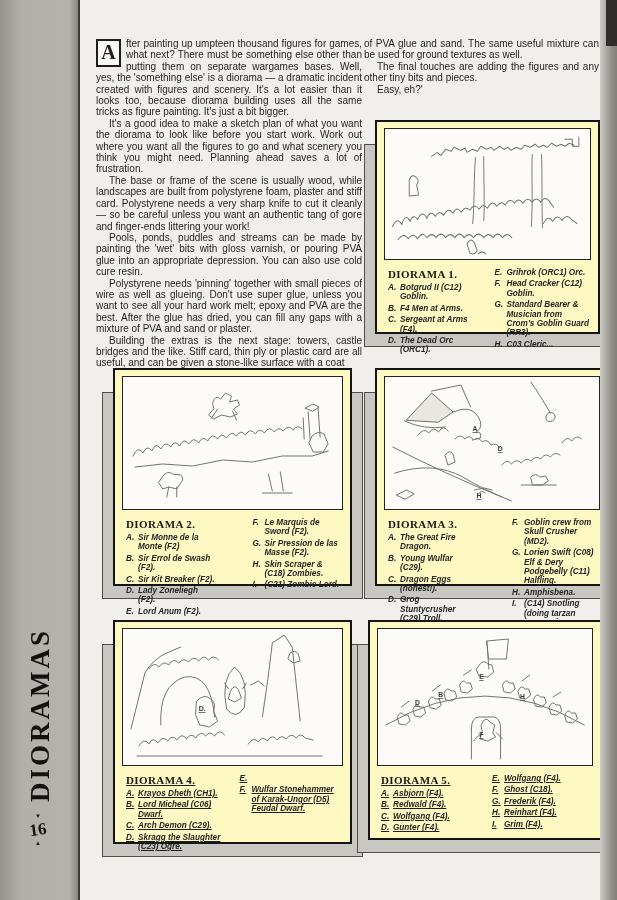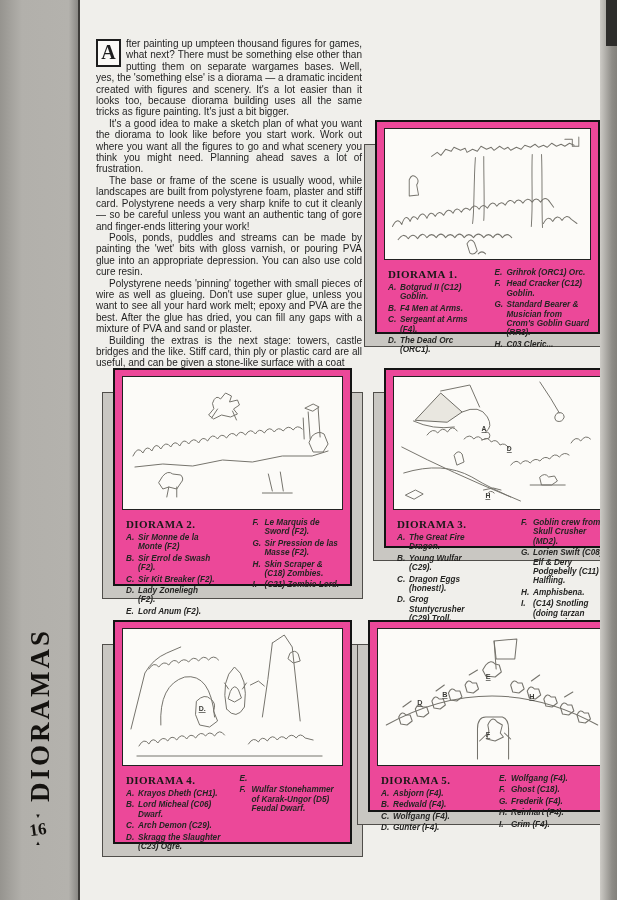--- a/index.html
+++ b/index.html
@@ -30,21 +30,21 @@
   .col-left p.ind,.col-right p.ind{text-indent:13px;}
   .dropcap{float:left;width:21px;height:24px;border:2px solid #1d1d1d;background:#fbfaf7;
     margin:1px 5px 0 0;text-align:center;font-family:"Liberation Serif",serif;
     font-size:20px;line-height:23px;font-weight:bold;text-indent:0;}
 
   
   .card{position:absolute;z-index:1;}
   .card .backing{position:absolute;left:-11px;right:-11px;top:24px;bottom:-13px;
     background:#c9c7c2;border:1px solid #504e4a;}
   .card .boxface{position:absolute;left:0;right:0;top:0;bottom:0;
-    background:#ec4899;border:2px solid #141414;}
+    background:#fef9c3;border:2px solid #141414;}
   .card .illus{position:absolute;left:7px;right:7px;top:6px;border:1.5px solid #222;
     background:#fcfbf8;overflow:hidden;}
   .card .illus svg{position:absolute;left:0;top:0;width:100%;height:100%;}
   .sketch path,.sketch polyline,.sketch line{fill:none;stroke:#75736c;stroke-width:1;
     stroke-linejoin:round;stroke-linecap:round;}
   .sketch .shade{fill:#e9e7e0;stroke:#6d6b64;}
   .fig-label{font-family:"Liberation Sans",sans-serif;font-size:7px;font-weight:bold;
     fill:#3a3a36;text-decoration:underline;}
 
   .caption{position:absolute;left:11px;right:7px;display:flex;gap:10px;}
@@ -52,25 +52,25 @@
   .cap-title{font-family:"Liberation Serif",serif;font-weight:bold;font-size:11px;
     letter-spacing:.4px;margin:0 0 3px 0;color:#181816;}
   .cap-item{display:flex;font-size:8.2px;line-height:9.4px;font-style:italic;font-weight:bold;
     color:#252523;margin-bottom:2px;}
   .cap-item .ltr{flex:none;width:12px;}
 
   
   .card-1{left:375px;top:120px;width:225px;height:214px;}
   .card-1 .illus{height:130px;}  .card-1 .caption{top:146px;}
   .card-2{left:113px;top:368px;width:239px;height:218px;}
-  .card-3{left:384px;top:368px;width:234px;height:180px;}
+  .card-3{left:375px;top:368px;width:234px;height:218px;}
   .card-2 .illus,.card-3 .illus{height:132px;} .card-2 .caption,.card-3 .caption{top:148px;gap:36px;}
   .card-4{left:113px;top:620px;width:239px;height:224px;}
-  .card-5{left:368px;top:620px;width:234px;height:192px;padding-left:14px;}
-  .card-4 .illus,.card-5 .illus{height:136px;} .card-4 .caption,.card-5 .caption{top:152px;}
+  .card-5{left:368px;top:620px;width:234px;height:220px;}
+  .card-4 .illus,.card-5 .illus{height:136px;} .card-4 .caption,.card-5 .caption{top:152px;text-decoration:underline;}
 </style>
 </head>
 <body>
 
 <div class="screen">
 
   <div class="left-margin"></div>
   <div class="right-edge"></div>
   <div class="right-edge-top"></div>
 
@@ -81,20 +81,25 @@
     <span class="tri">▲</span>
   </div>
 
   <div class="col-left">
     <p><span class="dropcap">A</span><span>fter painting up umpteen thousand figures for games, what next? There must be something else other than putting them on separate wargames bases. Well, yes, the 'something else' is a diorama — a dramatic incident created with figures and scenery. It's a lot easier than it looks too, because diorama building uses all the same tricks as figure painting. It's just a bit bigger.</span></p>
     <p class="ind">It's a good idea to make a sketch plan of what you want the diorama to look like before you start work. Work out where you want all the figures to go and what scenery you think you might need. Planning ahead saves a lot of frustration.</p>
     <p class="ind">The base or frame of the scene is usually wood, while landscapes are built from polystyrene foam, plaster and stiff card. Polystyrene needs a very sharp knife to cut it cleanly — so be careful unless you want an authentic tang of gore and finger-ends littering your work!</p>
     <p class="ind">Pools, ponds, puddles and streams can be made by painting the 'wet' bits with gloss varnish, or pouring PVA glue into an appropriate depression. You can also use cold cure resin.</p>
     <p class="ind">Polystyrene needs 'pinning' together with small pieces of wire as well as glueing. Don't use super glue, unless you want to see all your hard work melt; epoxy and PVA are the best. After the glue has dried, you can fill any gaps with a mixture of PVA and sand or plaster.</p>
     <p class="ind">Building the extras is the next stage: towers, castle bridges and the like. Stiff card, thin ply or plastic card are all useful, and can be given a stone-like surface with a coat</p>
+  </div>
+  <div class="col-right">
+    <p>of PVA glue and sand. The same useful mixture can be used for ground textures as well.</p>
+    <p class="ind">The final touches are adding the figures and any other tiny bits and pieces.</p>
+    <p class="ind">Easy, eh?'</p>
   </div>
 
   <div class="card card-1">
     <div class="backing"></div>
     <div class="boxface">
       <div class="illus">
         <svg class="sketch" viewBox="0 0 220 128" preserveAspectRatio="none">
           <path d="M50,27 l6,-4 4,3 5,-6 6,2 3,-4 7,3 5,-2 2,4 6,-3 5,2 4,-5 6,3 5,-2 3,3 6,-4 5,3 4,-2 3,3 6,-3 5,2 4,-4 6,2 5,-3 4,3 5,-2 4,2 5,-4 5,3 5,-2 4,2 5,-3 5,2"></path>
           <path d="M193,10 h8 v7 h7 v-9"></path>
           <path d="M97,28 C95,55 96,80 94,93"></path>

